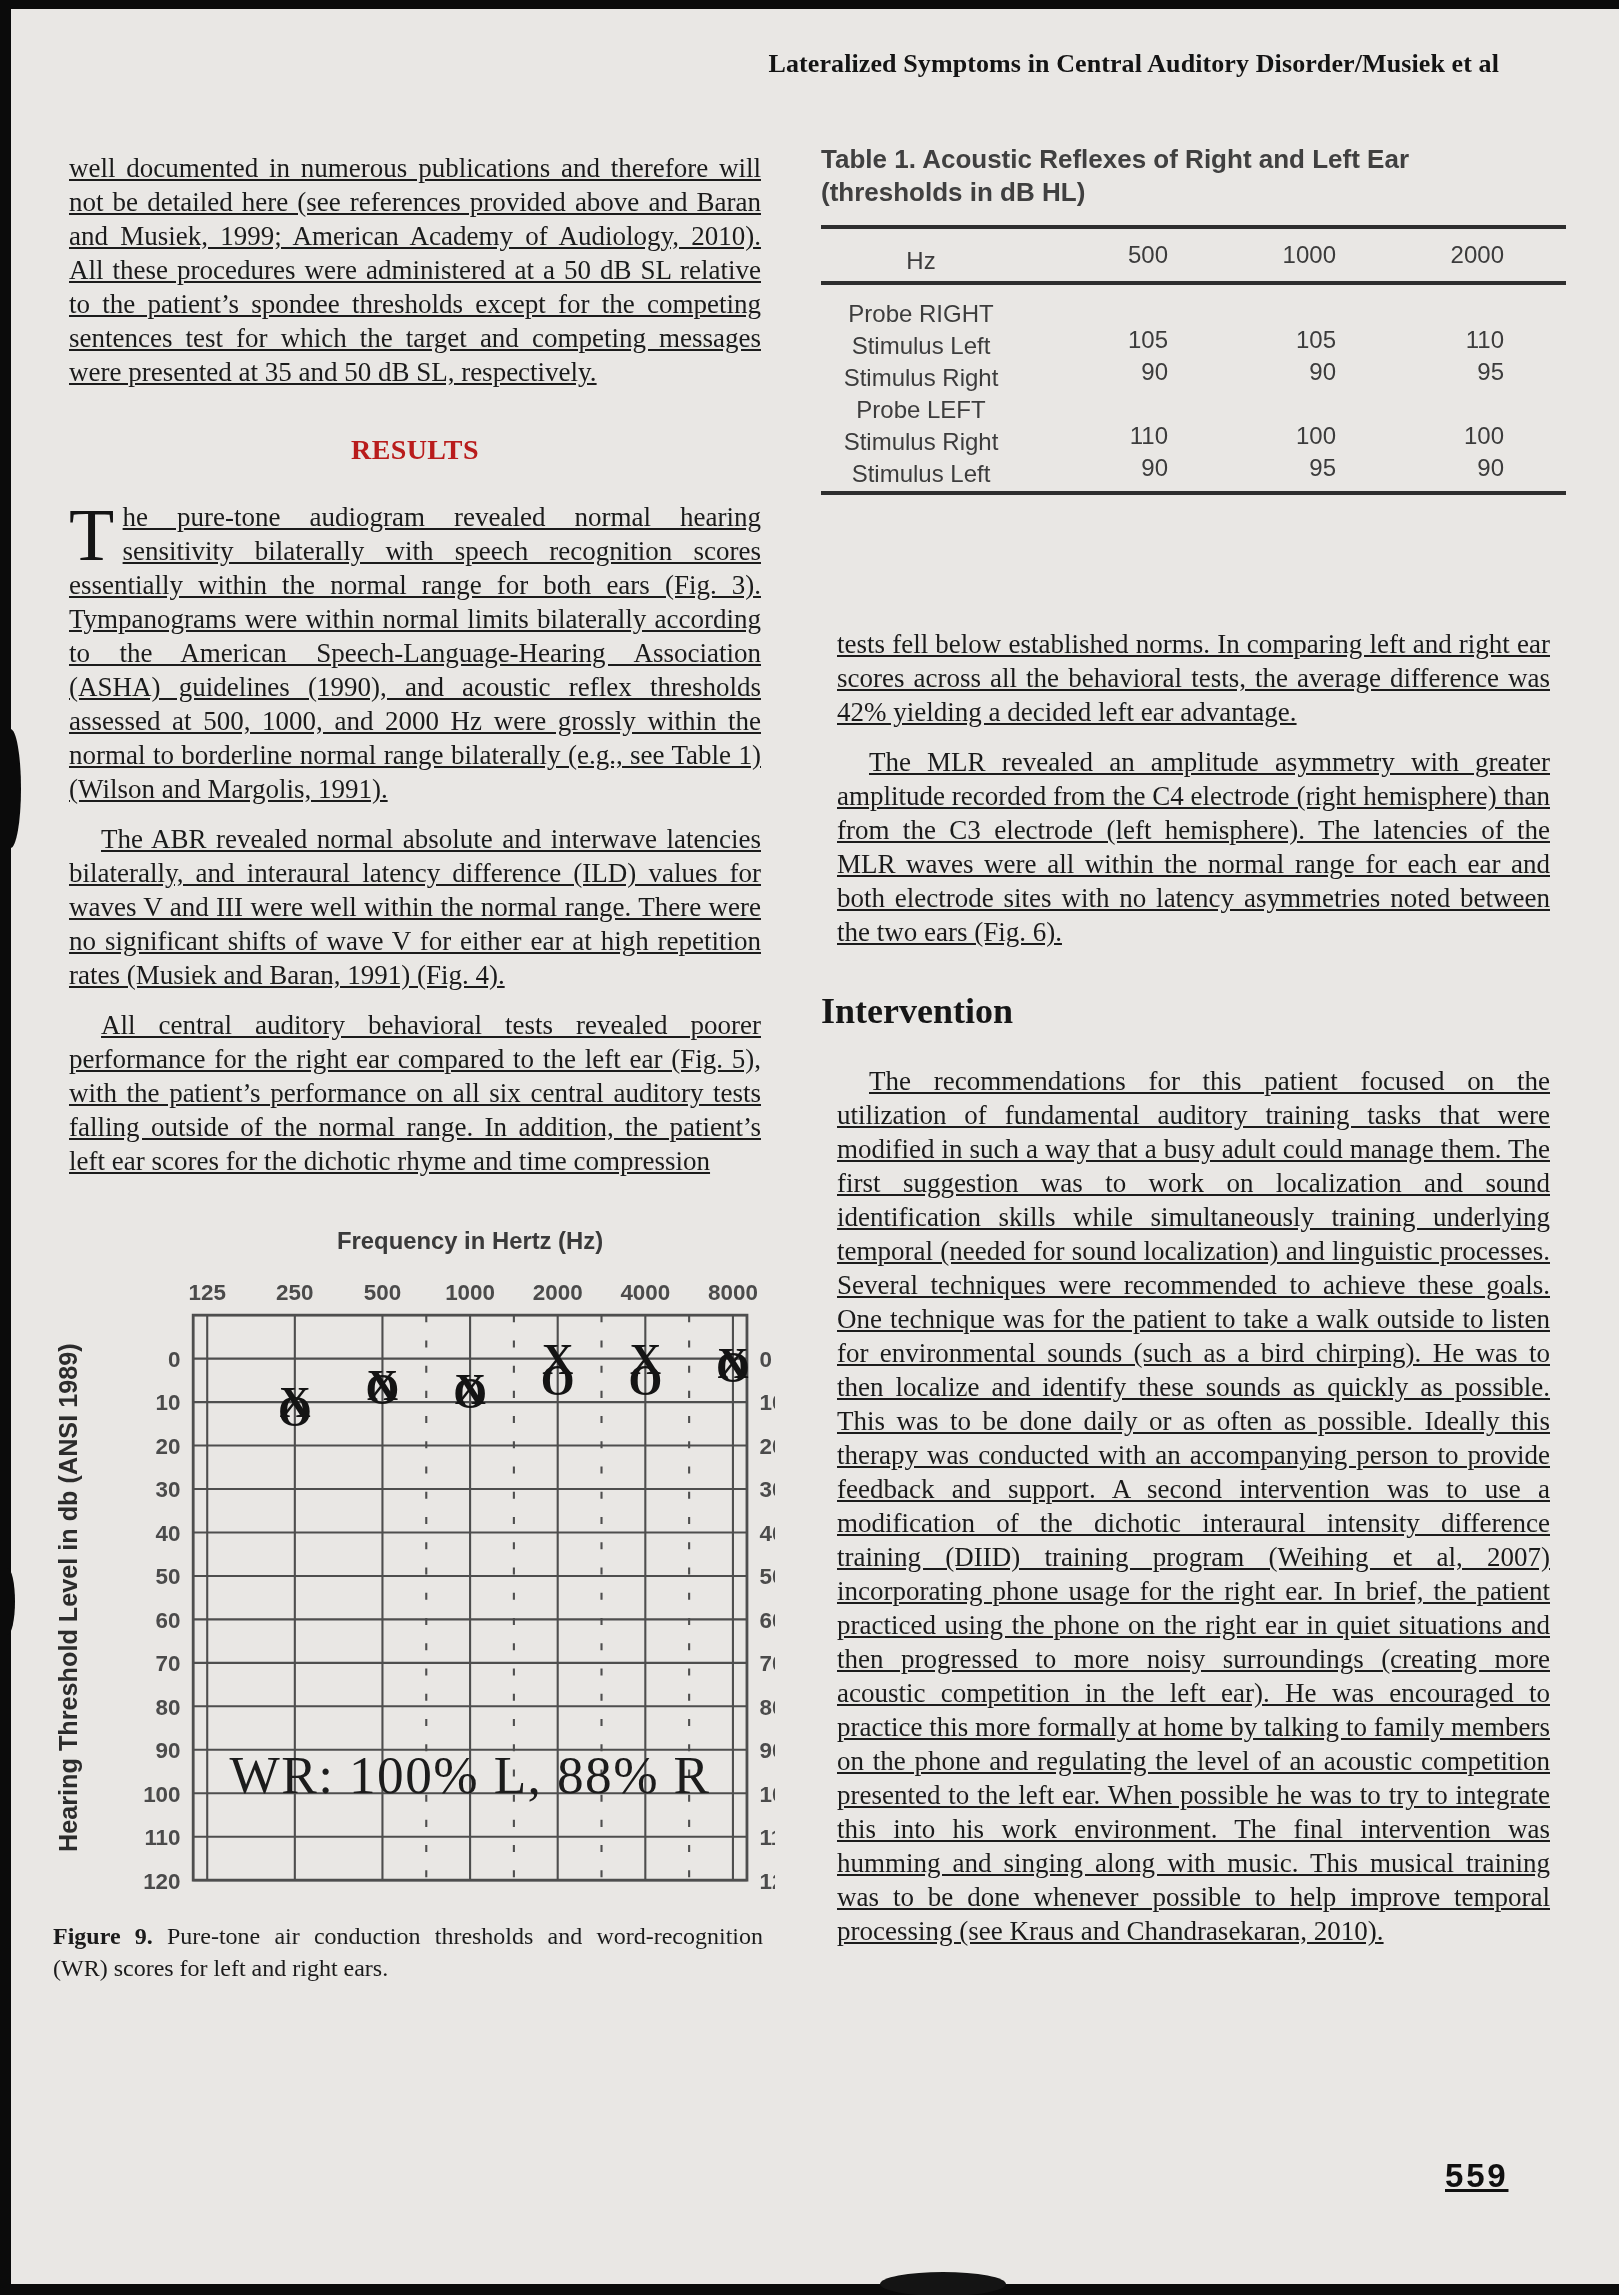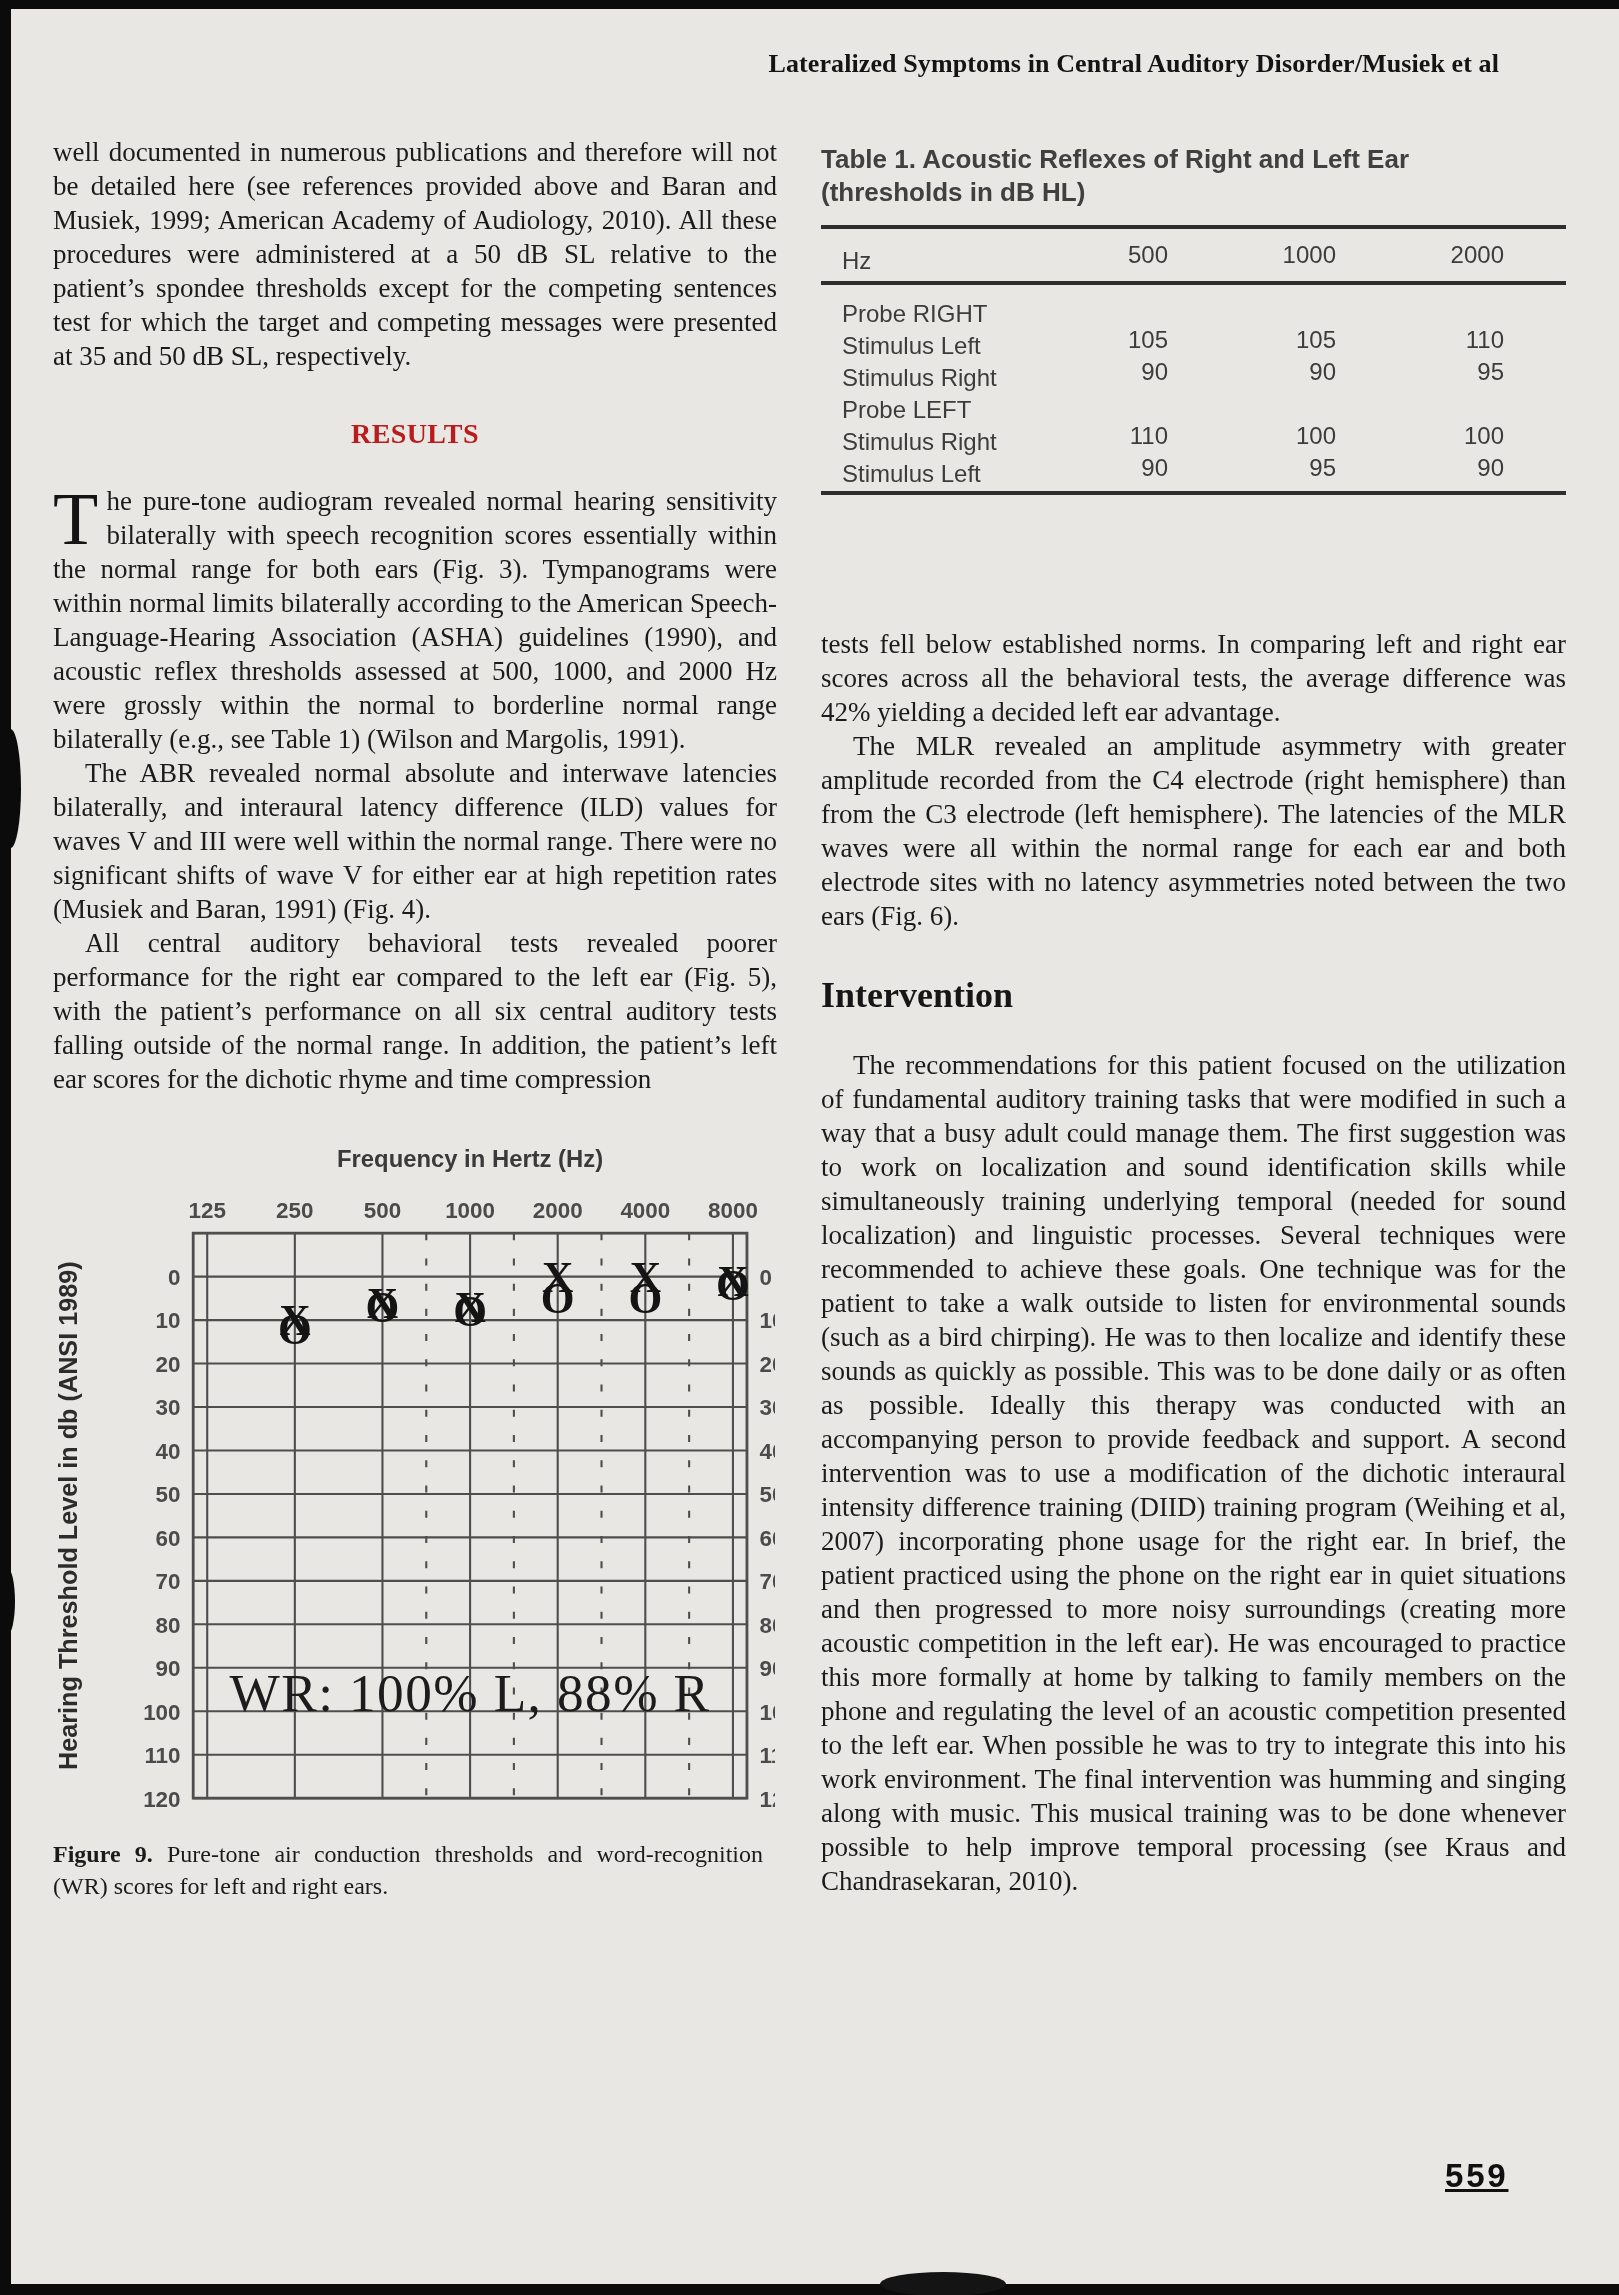--- a/index.html
+++ b/index.html
@@ -16,21 +16,21 @@
   .blob-2{position:absolute;left:0;top:1568px;width:15.4px;height:67px;background:#0b0b0b;border-radius:0 55% 55% 0;}
   .smudge-bottom{position:absolute;left:880px;top:2272px;width:126px;height:24px;background:#141414;border-radius:50%;}
 
   .running-header{
     position:absolute;top:49px;left:0;width:1499px;text-align:right;
     font-weight:bold;font-size:26px;letter-spacing:0.1px;color:#141414;
   }
   .col-left{position:absolute;left:53px;top:135px;width:724px;}
   .col-right{position:absolute;left:821px;top:135px;width:745px;}
 
-  p.body{font-size:27px;line-height:34px;text-align:justify;margin:0;color:#1b1b1b;}
+  p.body{font-size:27px;line-height:34px;text-align:justify;margin:16px;color:#1b1b1b;text-decoration:underline;}
   p.indent{text-indent:32px;}
   .results-heading{
     text-align:center;font-weight:bold;font-size:28px;color:#b91c1c;
     margin:45px 0 34px 0;letter-spacing:0.4px;
   }
   .intervention-heading{
     font-weight:bold;font-size:36px;color:#161616;margin:41px 0 32px 0;
   }
   .dropcap{
     float:left;font-size:74px;line-height:59px;padding:5.6px 8.4px 0 0;color:#141414;
@@ -40,21 +40,21 @@
   .table1{margin-top:8.4px;}
   .table1-title{
     font-family:"Liberation Sans",sans-serif;font-weight:bold;font-size:26px;
     line-height:33px;color:#404040;margin:0 0 15.4px 0;
   }
   .rule-thick{height:4.2px;background:#2e2e2e;}
   .t-row{display:flex;align-items:center;padding:0 62px 0 21px;
     font-family:"Liberation Sans",sans-serif;font-size:24px;color:#3c3c3c;}
   .t-head{height:52px;}
   .t-body{height:32px;}
-  .t-cell-label{flex:1;text-align:left;margin-top:12px;}
+  .t-cell-label{flex:1;text-align:center;margin-top:12px;}
   .t-cell-num{width:168px;text-align:right;}
   .t-gap{height:7px;}
 
   
   .figure3{margin-top:39px;}
   .figure-caption{font-size:24px;line-height:32px;text-align:justify;margin-top:28px;width:710px;color:#1b1b1b;}
   .c-title{font:bold 34px "Liberation Sans",sans-serif;fill:#3a3a3a;}
   .c-tick{font:bold 32px "Liberation Sans",sans-serif;fill:#4b4b4b;}
   .c-ylabel{font:bold 36px "Liberation Sans",sans-serif;fill:#2c2c2c;}
   .c-grid{stroke:#4e4e4e;stroke-width:3;}

